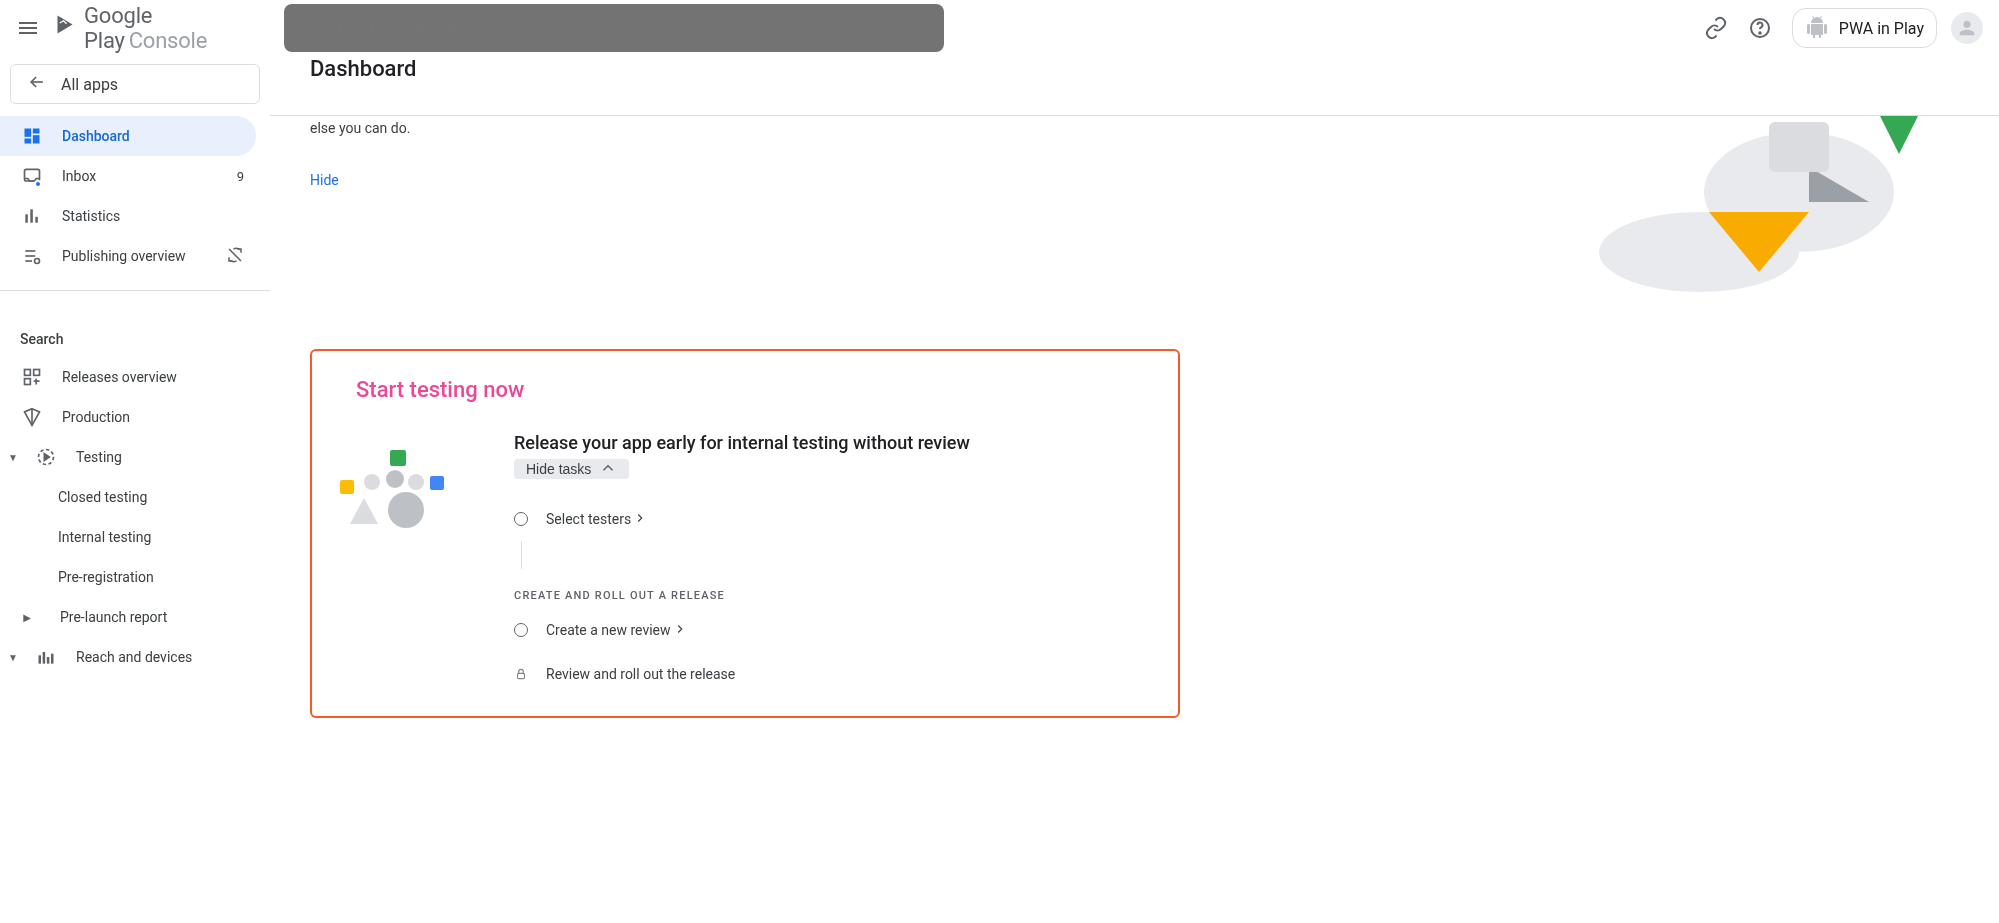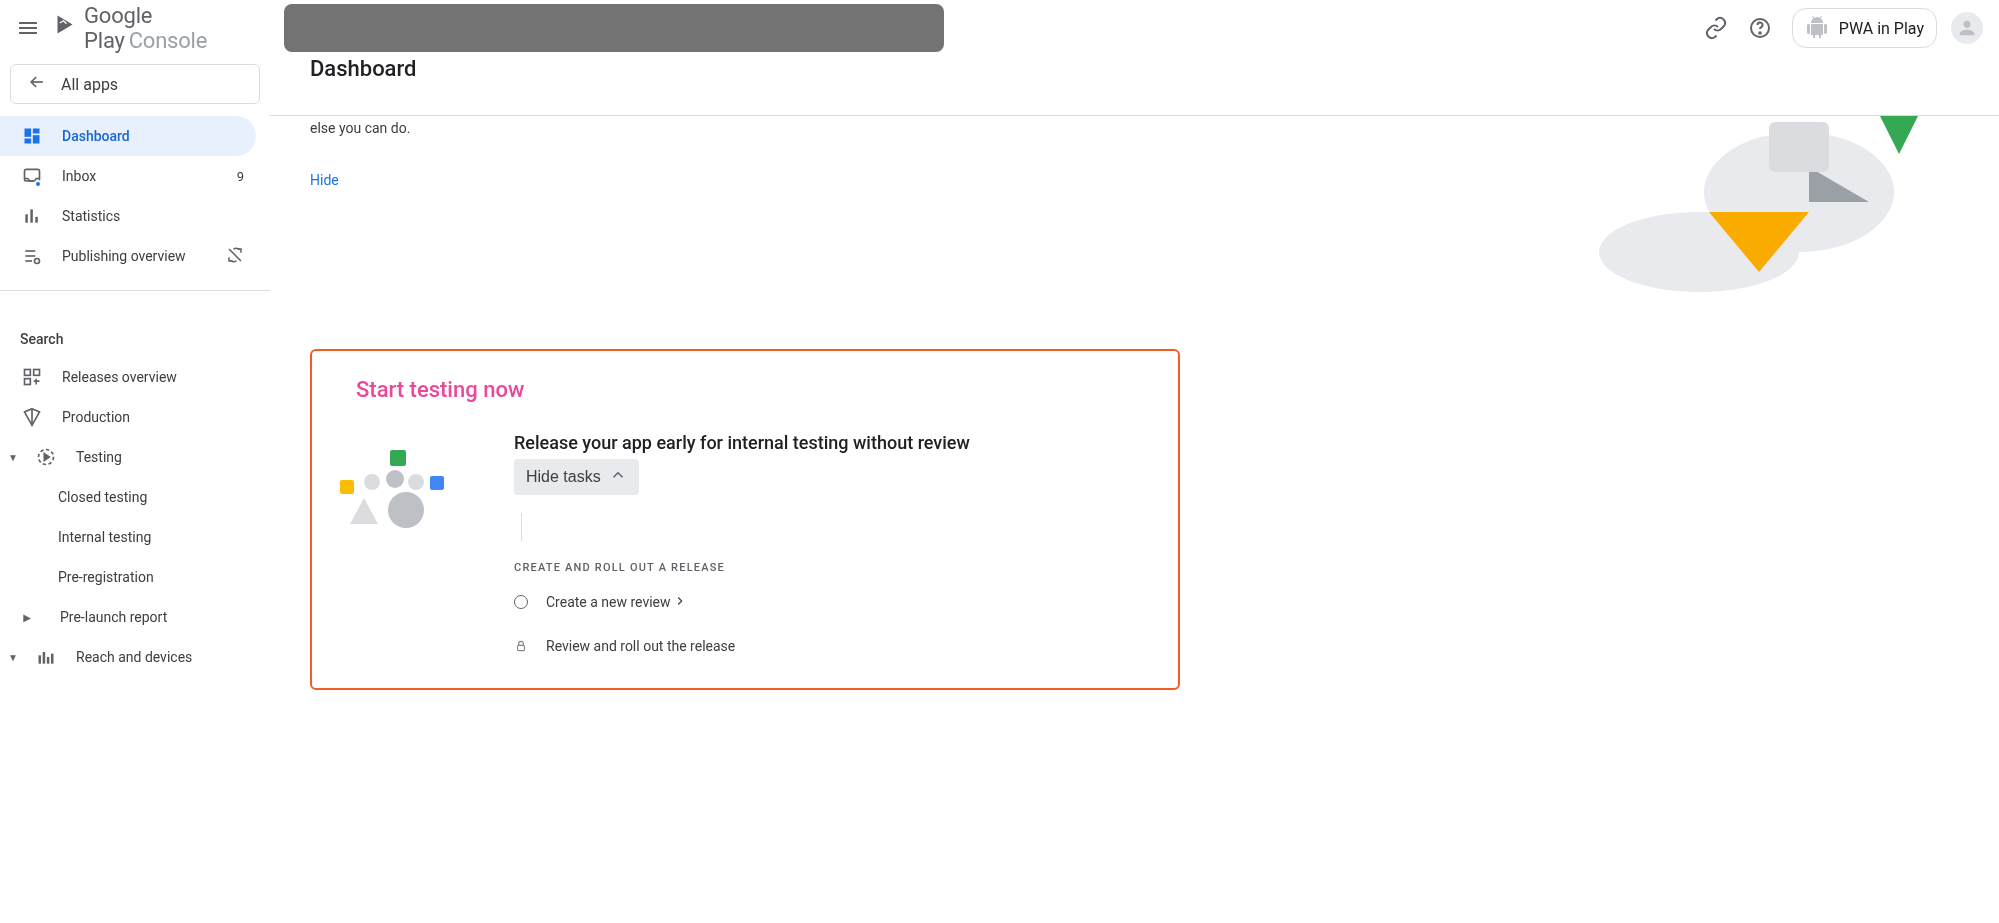--- a/index.html
+++ b/index.html
@@ -61,21 +61,21 @@
   .card { margin-top:160px; border:2px solid #f25b2a; border-radius:6px; padding:26px 28px 20px 28px; max-width:870px; background:#fff; }
   .card-title { font-size:22px; font-weight:500; color:#ec4899; margin:0 0 20px 16px; }
   .card-body { display:flex; gap:64px; }
 
   .card-illus { width:110px; height:90px; flex:none; margin-top:28px; position:relative; }
   .card-illus .sq { position:absolute; border-radius:2px; }
 
   .card-main { flex:1; }
   .card-head { font-size:18px; font-weight:500; color:#202124; margin:10px 0 6px 0; }
   .card-desc { font-size:14px; color:#5f6368; margin:0 0 18px 0; }
-  .hide-tasks-btn { display:inline-flex; align-items:center; gap:8px; background:#e8eaed; color:#3c4043; border:none; border-radius:4px; height:36px; padding:0 12px; font-size:16px; cursor:pointer; }
+  .hide-tasks-btn { display:inline-flex; align-items:center; gap:8px; background:#e8eaed; color:#3c4043; border:none; border-radius:4px; height:20px; padding:0 12px; font-size:14px; cursor:pointer; }
   .hide-tasks-btn svg { width:18px; height:18px; color:#5f6368; }
 
   .task-list { margin-top:18px; }
   .task { display:flex; align-items:center; gap:18px; height:44px; font-size:14px; color:#3c4043; }
   .task .bullet { width:14px; height:14px; border:1.5px solid #5f6368; border-radius:50%; flex:none; background:#fff; }
   .task .bullet.lock { border:none; color:#80868b; display:flex; align-items:center; justify-content:center; }
   .task .bullet.lock svg { width:16px; height:16px; }
   .task-link { cursor:pointer; display:flex; align-items:center; gap:2px; }
   .task-link svg { width:14px; height:14px; }
   .task-connector { width:1px; height:28px; background:#dadce0; margin-left:7px; }
@@ -317,20 +317,29 @@
       <div class="card-main">
         <h3 class="card-head">Release your app early for internal testing without review</h3>
         <button class="hide-tasks-btn">
           <span>Hide tasks</span>
           <span><svg viewBox="0 0 24 24" fill="none" stroke="currentColor" stroke-width="2">
                 <path d="M6 15l6-6 6 6"></path>
               </svg></span>
         </button>
 
         <div class="task-list">
+          <div class="task">
+            <span class="bullet"></span>
+            <span class="task-link">
+              <span>Select testers</span>
+              <span><svg viewBox="0 0 24 24" fill="none" stroke="currentColor" stroke-width="2">
+                    <path d="M9 6l6 6-6 6"></path>
+                  </svg></span>
+            </span>
+          </div>
           <div class="task-connector"></div>
 
           <div class="subhead">Create and roll out a release</div>
 
           <div class="task">
             <span class="bullet"></span>
             <span class="task-link">
               <span>Create a new review</span>
               <span><svg viewBox="0 0 24 24" fill="none" stroke="currentColor" stroke-width="2">
                     <path d="M9 6l6 6-6 6"></path>

